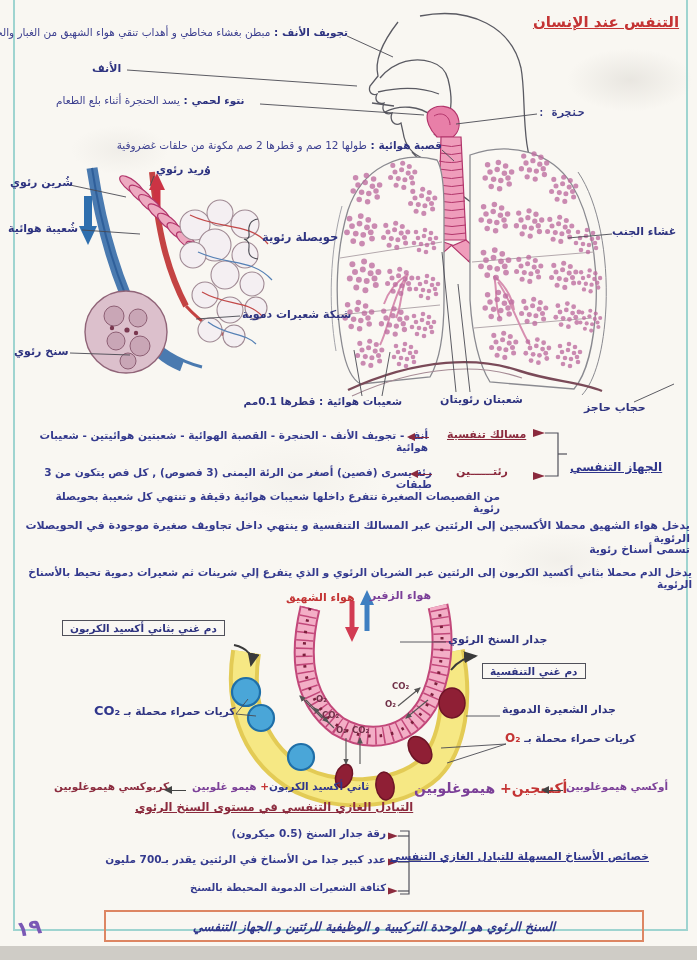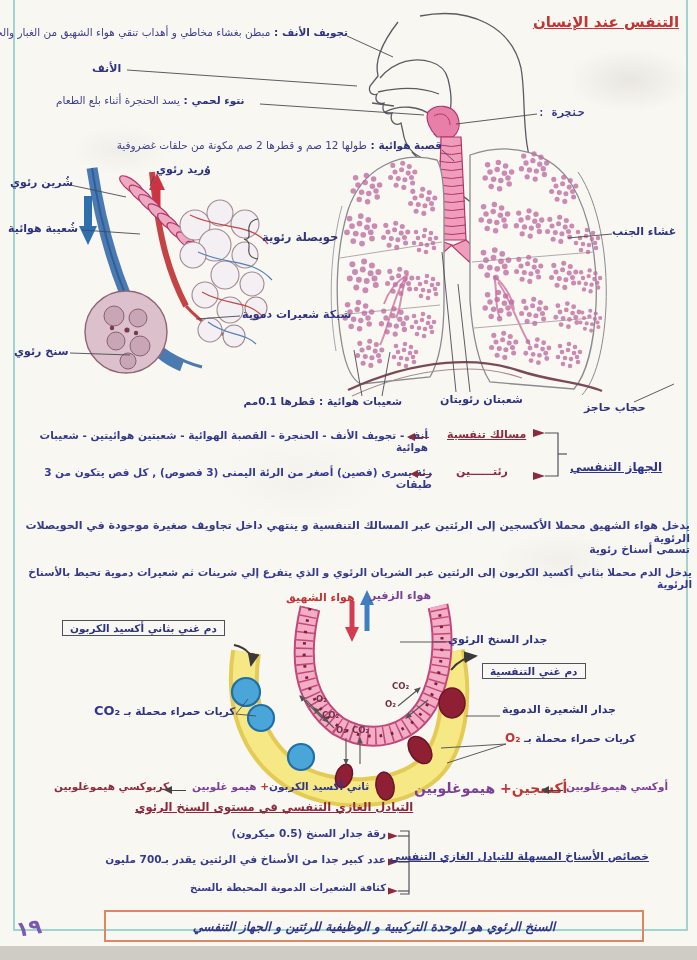--- a/index.html
+++ b/index.html
@@ -324,20 +324,21 @@
   <div class="arrow" style="left:407px;top:433px;">
       <span class="head"></span>
       <span class="tail"></span>
     </div>
   <div class="lbl mar" style="left:456px;top:465px;">رئتــــــين</div>
   <div class="para" style="left:16px;top:466px;width:416px;font-size:10.5px;">رئة يسرى (فصين) أصغر من الرئة اليمنى (3 فصوص) , كل فص يتكون من 3 طبقات</div>
   <div class="arrow" style="left:410px;top:470px;">
       <span class="head"></span>
       <span class="tail"></span>
     </div>
+  <div class="para" style="left:30px;top:490px;width:470px;font-size:10.5px;">من الفصيصات الصغيرة تتفرع داخلها شعيبات هوائية دقيقة و تنتهي كل شعيبة بحويصلة رئوية</div>
 
   <div class="para" style="left:14px;top:543px;width:676px;">تسمى أسناخ رئوية</div>
   <div class="para" style="left:14px;top:519px;width:676px;">يدخل هواء الشهيق محملا الأكسجين إلى الرئتين عبر المسالك التنفسية و ينتهي داخل تجاويف صغيرة موجودة في الحويصلات الرئوية</div>
   <div class="para" style="left:10px;top:566px;width:682px;font-size:10.5px;">يدخل الدم محملا بثاني أكسيد الكربون إلى الرئتين عبر الشريان الرئوي و الذي يتفرع إلي شرينات ثم شعيرات دموية تحيط بالأسناخ الرئوية</div>
 
   <div class="lbl pur" style="left:370px;top:589px;">هواء الزفير</div>
   <div class="lbl red" style="left:286px;top:591px;">هواء الشهيق</div>
   <div class="lbl boxed" style="left:62px;top:620px;font-size:10.5px;">دم غني بثاني أكسيد الكربون</div>
   <div class="lbl" style="left:448px;top:633px;">جدار السنخ الرئوي</div>
   <div class="lbl boxed" style="left:482px;top:663px;font-size:10.5px;">دم غني التنفسية</div>

